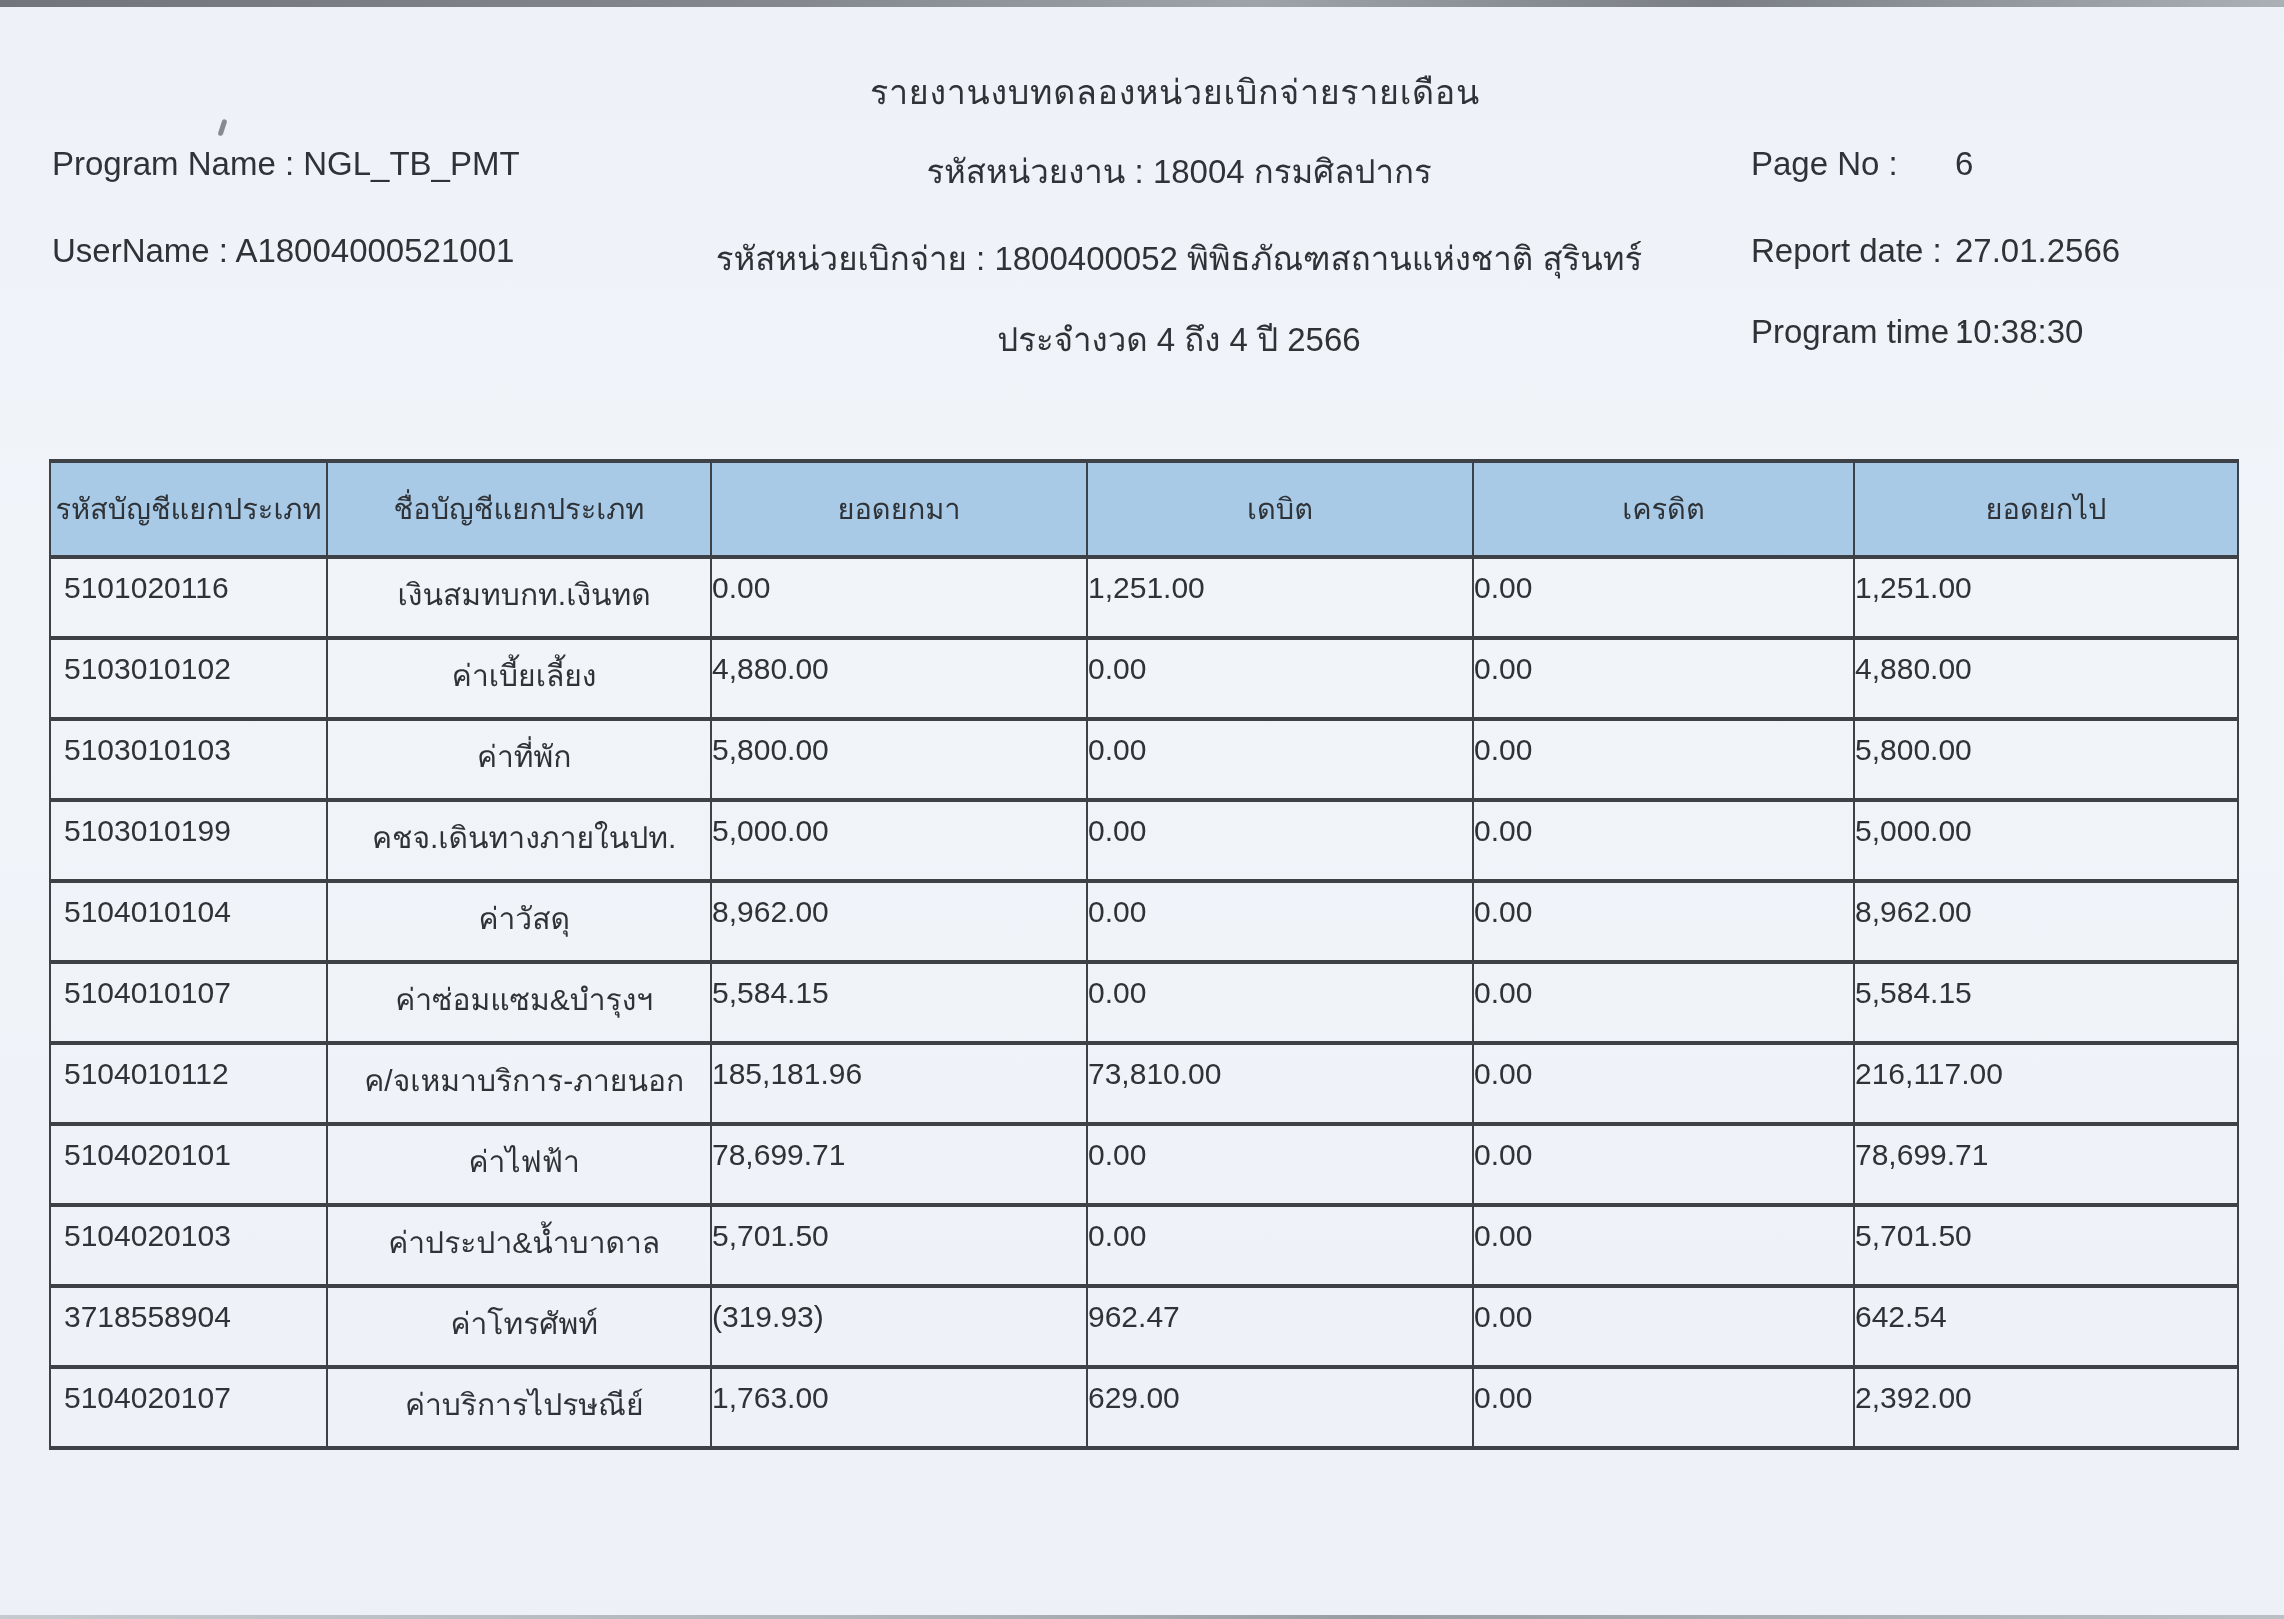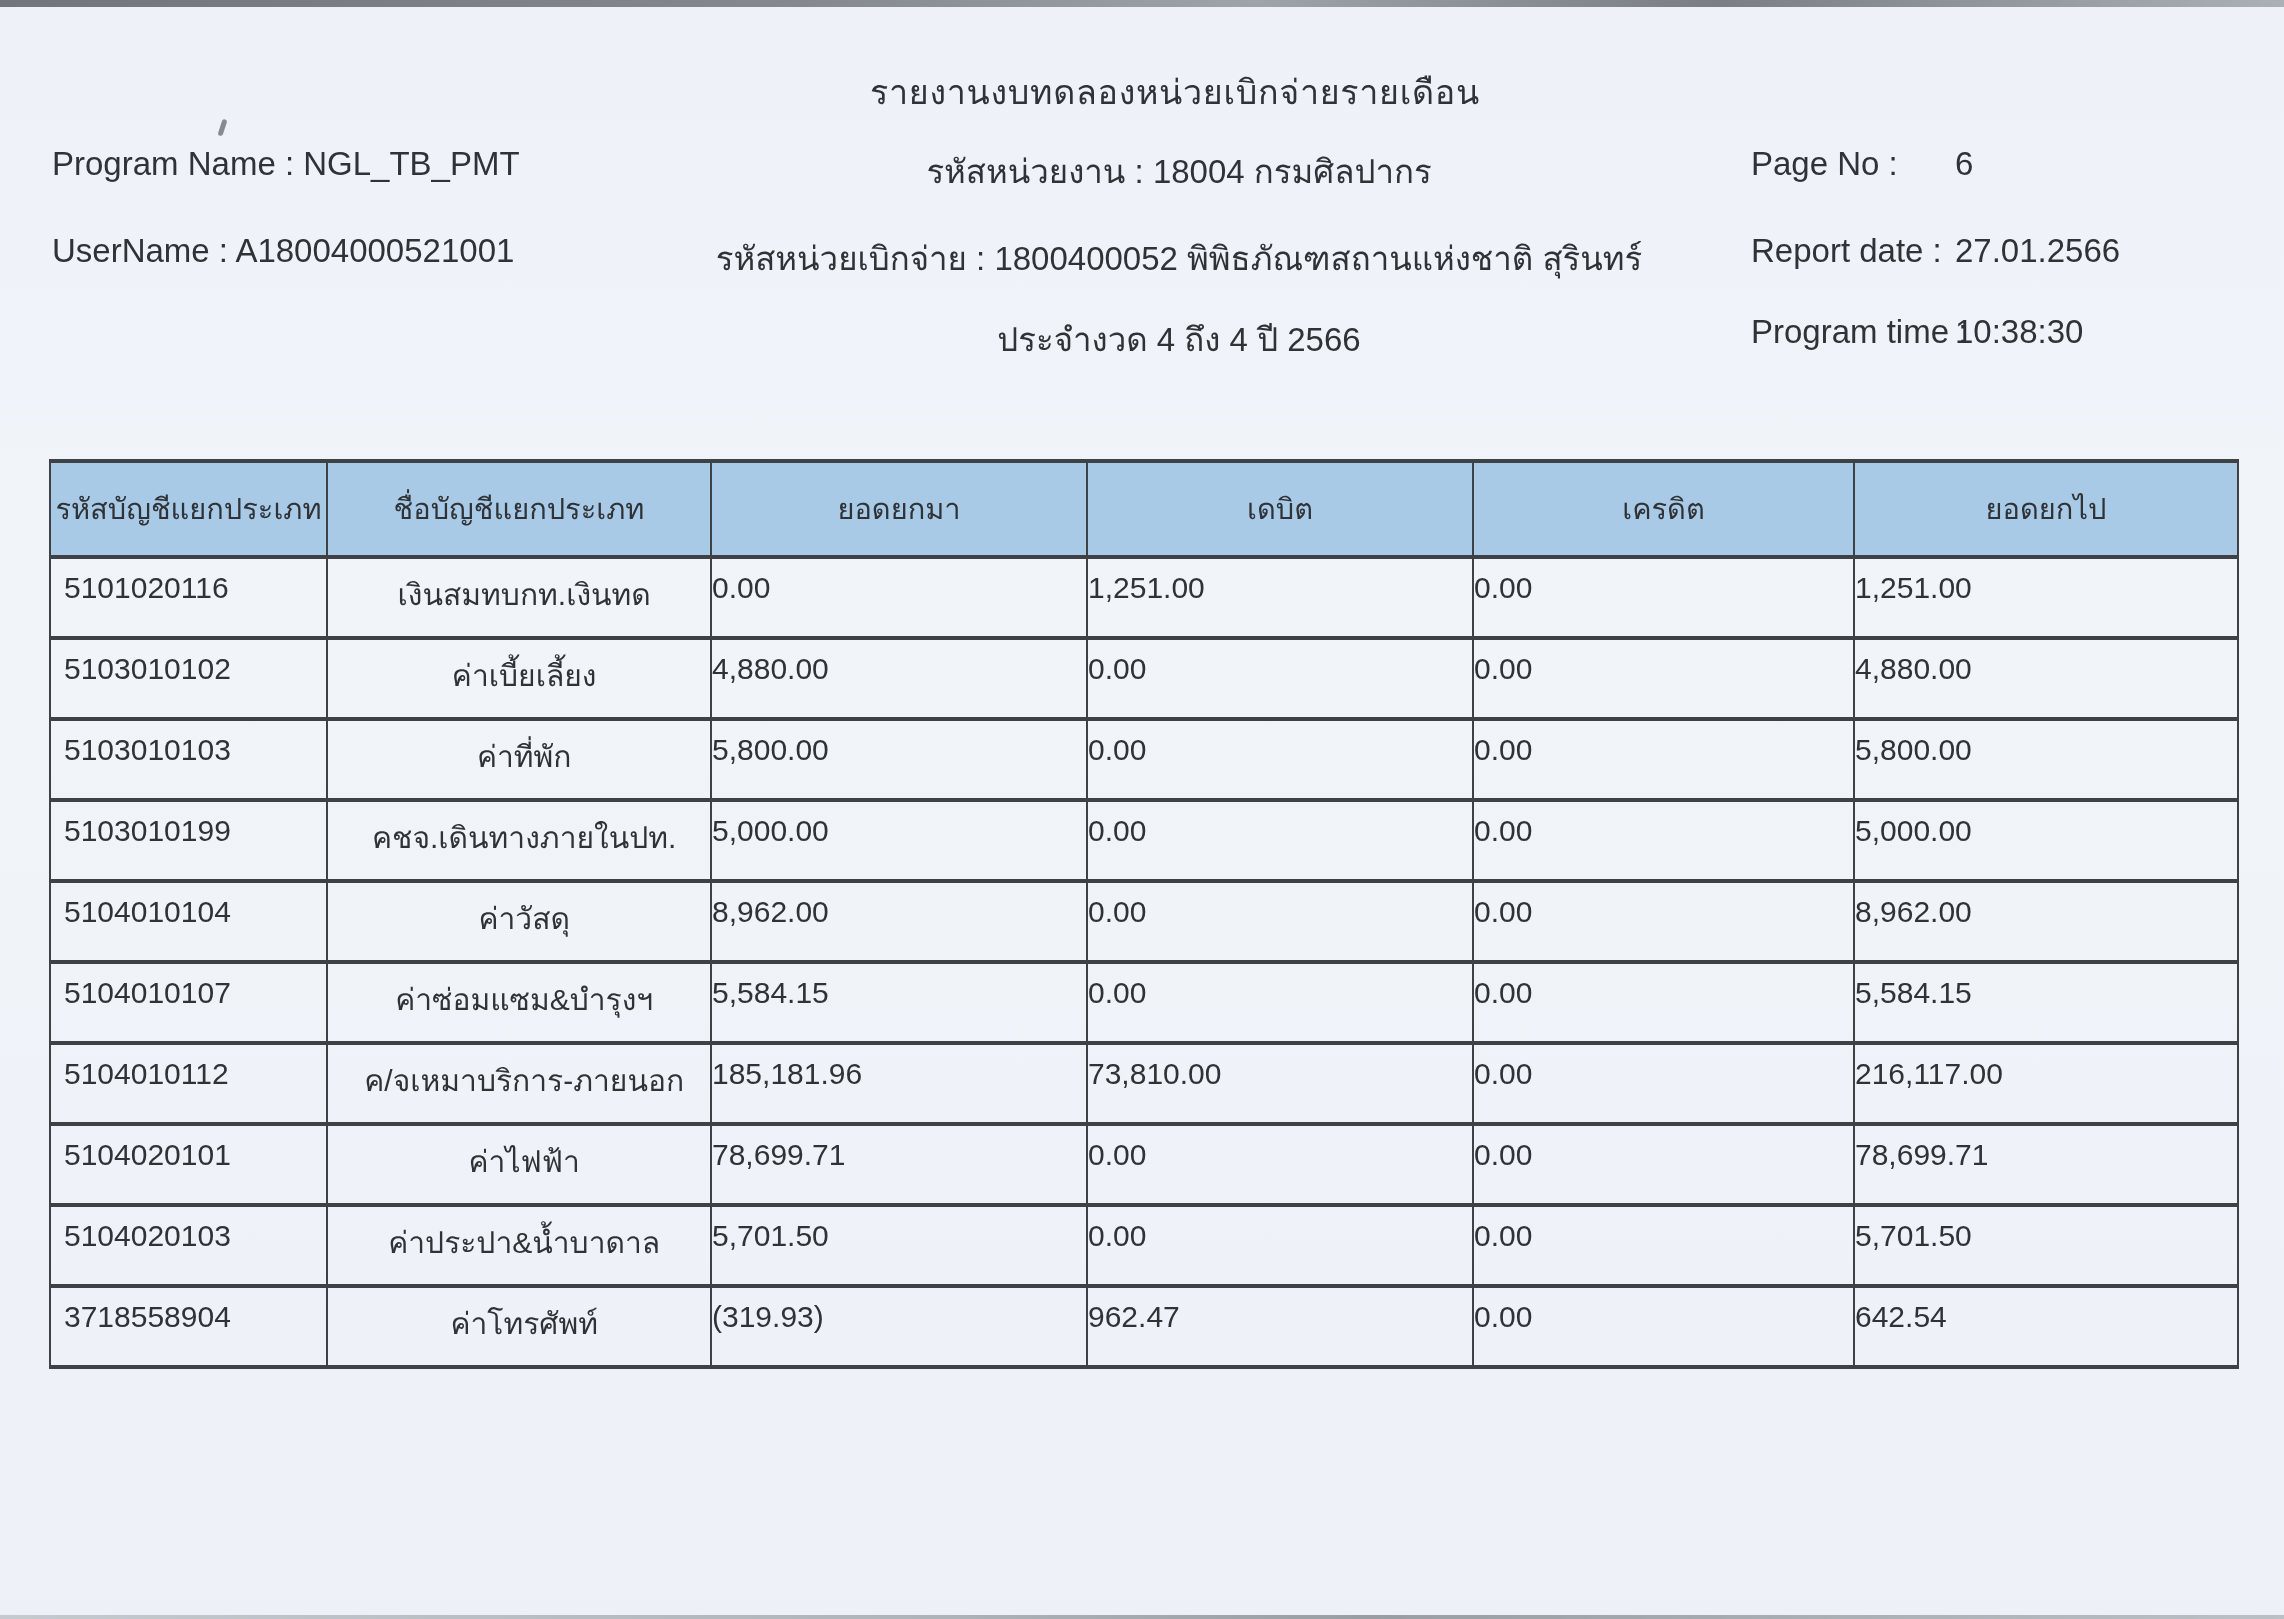--- a/index.html
+++ b/index.html
@@ -182,15 +182,23 @@
         <td class="col-closing">5,701.50</td>
       </tr>
       <tr>
         <td class="col-code">3718558904</td>
         <td class="col-name">ค่าโทรศัพท์</td>
         <td class="col-opening">(319.93)</td>
         <td class="col-debit">962.47</td>
         <td class="col-credit">0.00</td>
         <td class="col-closing">642.54</td>
       </tr>
+      <tr>
+        <td class="col-code">5104020107</td>
+        <td class="col-name">ค่าบริการไปรษณีย์</td>
+        <td class="col-opening">1,763.00</td>
+        <td class="col-debit">629.00</td>
+        <td class="col-credit">0.00</td>
+        <td class="col-closing">2,392.00</td>
+      </tr>
     </tbody>
 </table>
 
 
 </body></html>

